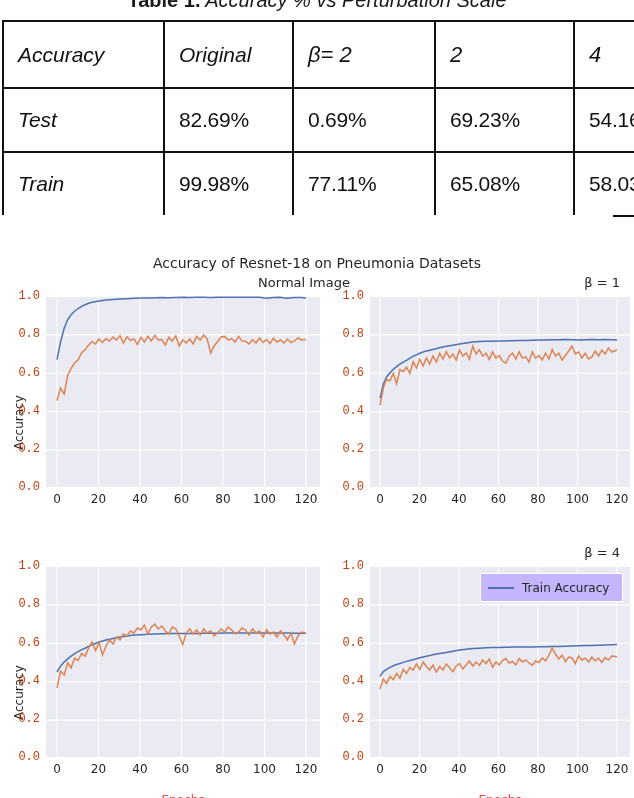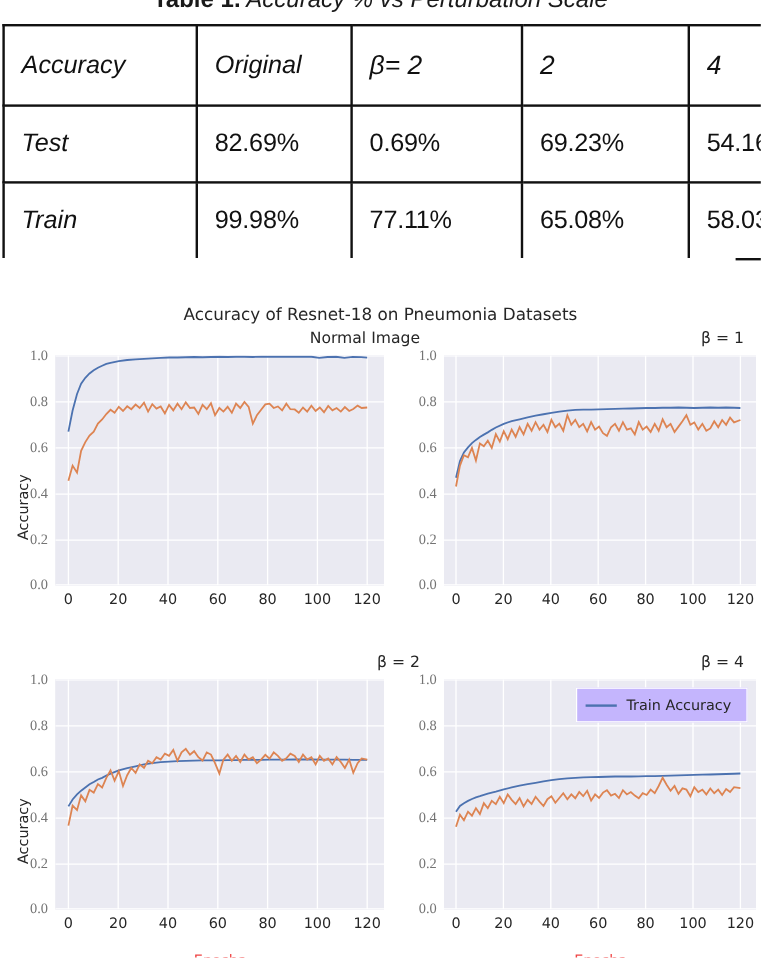--- a/index.html
+++ b/index.html
@@ -128,23 +128,23 @@
     position: absolute;
     font-family: "DejaVu Sans", sans-serif;
     font-size: 12px;
     color: #ef4444;
     text-align: center;
     white-space: nowrap;
     margin-top: 12px;
   }
   .ytick {
     position: absolute;
-    font-family: Liberation Serif, serif;
-    font-size: 12px;
-    color: #737373;
+    font-family: Liberation Mono, monospace;
+    font-size: 12px;
+    color: #c2410c;
     text-align: right;
     white-space: nowrap;
   }
   .xtick {
     position: absolute;
     font-family: "DejaVu Sans", sans-serif;
     font-size: 12px;
     color: #262626;
     text-align: center;
     white-space: nowrap;
@@ -285,21 +285,20 @@
     <div class="xtick" style="left:30px; top:217px; width:40px;">0</div>
     <div class="xtick" style="left:69.5px; top:217px; width:40px;">20</div>
     <div class="xtick" style="left:109px; top:217px; width:40px;">40</div>
     <div class="xtick" style="left:148.5px; top:217px; width:40px;">60</div>
     <div class="xtick" style="left:188px; top:217px; width:40px;">80</div>
     <div class="xtick" style="left:227.5px; top:217px; width:40px;">100</div>
     <div class="xtick" style="left:267px; top:217px; width:40px;">120</div>
   </div>
 
   <div class="subplot" style="left:0px; top:330px; width:330px; height:253px;">
-    <div class="sp-title" style="top:0px;">β = 2</div>
     <div class="ylabel" style="left:12px; top:175px;">Accuracy</div>
     <div class="panel" style="left:46px; top:21px; width:274px; height:192px;">
       <svg width="274" height="192" viewBox="0 0 274 192">
         <g stroke="#ffffff" stroke-width="1.1">
           <line x1="0" y1="0.5" x2="274" y2="0.5"></line>
           <line x1="0" y1="38.9" x2="274" y2="38.9"></line>
           <line x1="0" y1="77.3" x2="274" y2="77.3"></line>
           <line x1="0" y1="115.7" x2="274" y2="115.7"></line>
           <line x1="0" y1="154.1" x2="274" y2="154.1"></line>
           <line x1="0" y1="191.5" x2="274" y2="191.5"></line>

